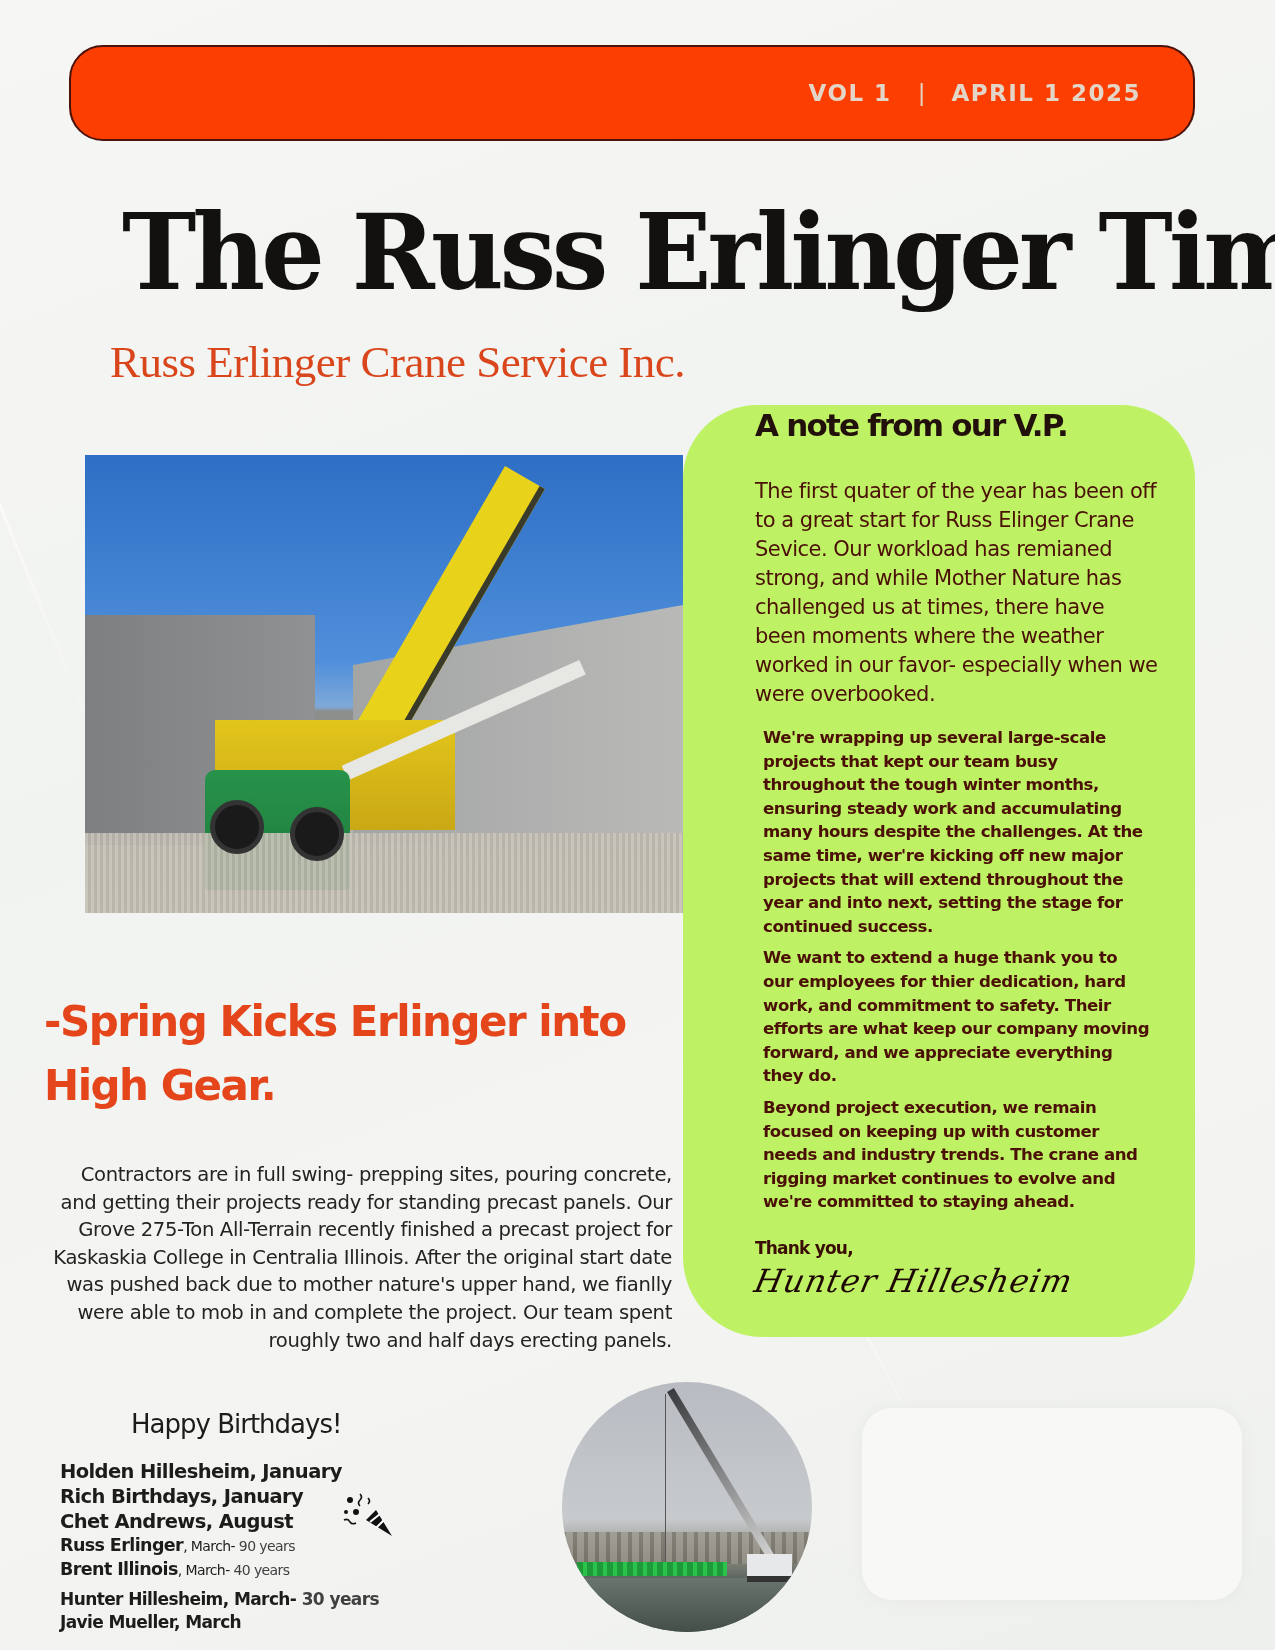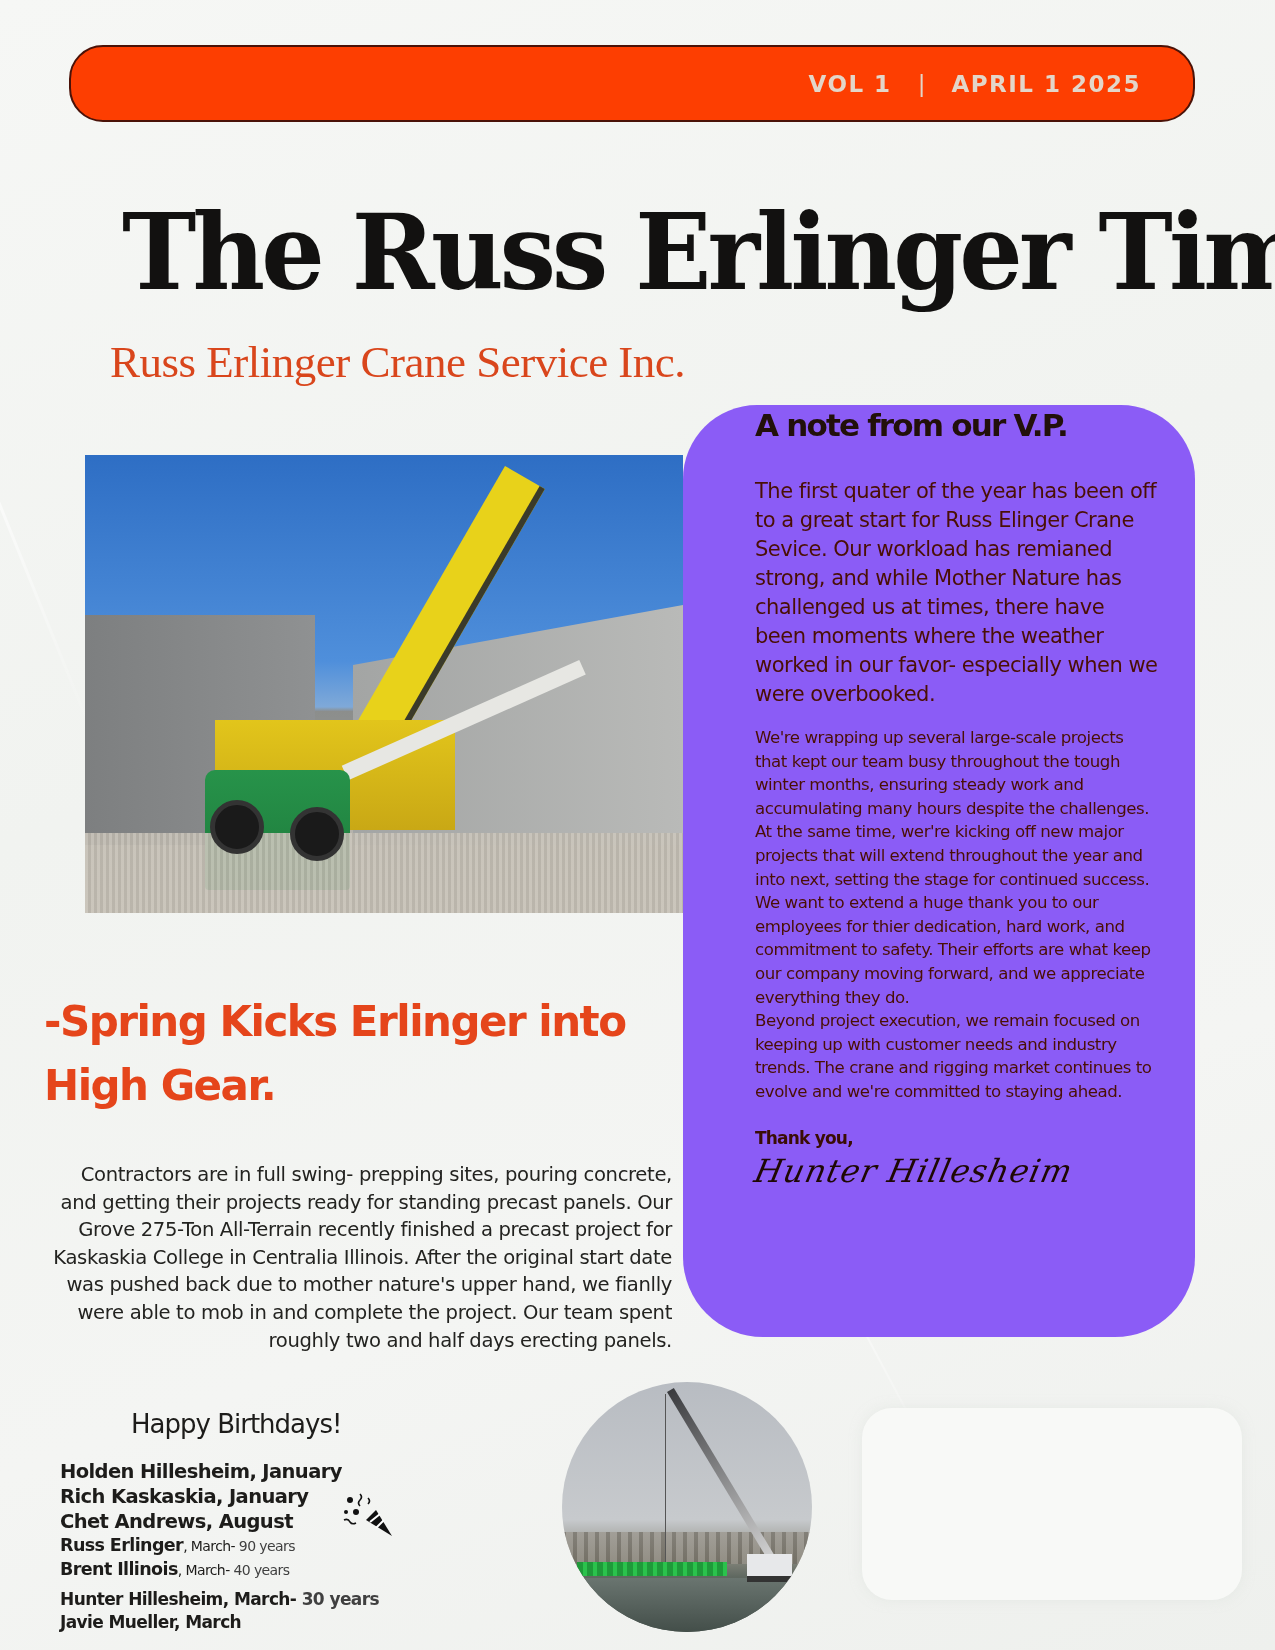--- a/index.html
+++ b/index.html
@@ -6,21 +6,21 @@
   body {
     width: 1275px; height: 1650px; position: relative; overflow: hidden;
     background: linear-gradient(160deg, #f6f7f5 0%, #f1f3f0 40%, #f4f5f3 70%, #eef0ed 100%);
     font-family: "DejaVu Sans", sans-serif;
   }
   .streak { position: absolute; pointer-events: none; }
   .streak1 { left: -40px; top: 60px; width: 3px; height: 700px; background: linear-gradient(#ffffff00, #ffffffcc, #ffffff00); transform: rotate(-22deg); }
   .streak2 { left: 820px; top: 1000px; width: 2px; height: 500px; background: linear-gradient(#ffffff00, #ffffffaa, #ffffff00); transform: rotate(-28deg); }
 
   .banner {
-    position: absolute; left: 69px; top: 45px; width: 1126px; height: 77px;
+    position: absolute; left: 69px; top: 45px; width: 1126px; height: 96px;
     background: #fd3e01; border: 2px solid #4a1208; border-radius: 34px; box-sizing: border-box;
     display: flex; align-items: center; justify-content: flex-end; padding-right: 52px;
   }
   .banner-text { color: #e3d6c9; font-family: "DejaVu Sans", sans-serif; font-weight: bold; font-size: 23px; letter-spacing: 1.5px; }
   .banner-sep { color: #e3d6c9; font-size: 23px; margin: 0 26px; }
 
   .masthead {
     position: absolute; left: 122px; top: 178px; width: 1030px; height: 150px;
     font-family: "DejaVu Serif", serif; font-weight: bold; font-size: 104px; color: #121110;
     letter-spacing: -4px; white-space: nowrap; transform: scaleX(0.96); transform-origin: left center;
@@ -40,27 +40,27 @@
   .photo-main .wall-right { position:absolute; right:0; top:150px; width:330px; height:240px; background: linear-gradient(90deg,#a3a5a4,#b9bab8); clip-path: polygon(0 25%, 100% 0, 100% 100%, 0 100%); }
   .photo-main .boom { position:absolute; left:230px; top:-40px; width:40px; height:380px; background:#e8d21a; transform: rotate(30deg); transform-origin: bottom left; border-right:6px solid #3a3a2a; }
   .photo-main .crane-body { position:absolute; left:130px; top:265px; width:240px; height:110px; background: linear-gradient(#e2c51b,#c9a815); }
   .photo-main .lift { position:absolute; left:120px; top:315px; width:145px; height:120px; background: linear-gradient(#27934a,#1d7a3b); border-radius: 10px 10px 4px 4px; }
   .photo-main .lift-boom { position:absolute; left:260px; top:310px; width:260px; height:16px; background:#e7e7e3; transform: rotate(-24deg); transform-origin:left center; }
   .photo-main .ground { position:absolute; left:0; bottom:0; width:100%; height:80px; background: repeating-linear-gradient(90deg,#cbc6bc 0 3px,#b9b4aa 3px 6px); opacity:.9; }
   .photo-main .wheel { position:absolute; width:44px; height:44px; border-radius:50%; background:#1a1a1a; border:5px solid #333; }
 
   .vp-box {
     position: absolute; left: 683px; top: 405px; width: 512px; height: 932px;
-    background: #8b5cf6; border-radius: 74px 74px 80px 80px; box-sizing: border-box;
+    background: #bef264; border-radius: 74px 74px 80px 80px; box-sizing: border-box;
     padding: 0 36px 8px 72px;
   }
   .vp-title { margin: 2px 0 0 0; font-family: "DejaVu Sans", sans-serif; font-weight: bold; font-size: 31px; letter-spacing: -1.8px; color: #22100a; }
   .vp-lead { margin-top: 34px; font-family: "DejaVu Sans", sans-serif; font-size: 21px; line-height: 29px; color: #4a0f05; letter-spacing: -0.5px; }
   .vp-body { margin-top: 17px; font-family: "DejaVu Sans", sans-serif; font-size: 16.6px; line-height: 23.6px; color: #4a0f05; letter-spacing: -0.45px; }
-  .vp-body p { margin: 0; }
+  .vp-body p { margin: 8px; font-weight: bold; }
   .vp-thanks { margin-top: 24px; font-family: "DejaVu Sans", sans-serif; font-weight: bold; font-size: 17px; color: #3a0d05; letter-spacing: -0.8px; }
   .vp-sign { margin-top: 4px; font-family: "DejaVu Serif", serif; font-style: italic; font-size: 32px; color: #1e0804; letter-spacing: 1px; transform: skewX(-12deg); transform-origin: left; white-space: nowrap; }
 
   .headline {
     position: absolute; left: 44px; top: 990px; width: 640px;
     font-family: "DejaVu Sans", sans-serif; font-weight: bold; font-size: 42px; line-height: 64px;
     color: #e5451b; letter-spacing: -1.5px;
   }
   .article {
     position: absolute; left: 44px; top: 1161px; width: 628px;
@@ -135,21 +135,21 @@
 
 <div class="headline">-Spring Kicks Erlinger into High Gear.</div>
 <div class="article">Contractors are in full swing- prepping sites, pouring concrete, and getting their projects ready for standing precast panels. Our Grove 275-Ton All-Terrain recently finished a precast project for Kaskaskia College in Centralia Illinois. After the original start date was pushed back due to mother nature's upper hand, we fianlly were able to mob in and complete the project. Our team spent roughly two and half days erecting panels.</div>
 
 <div class="bday-title">Happy Birthdays!</div>
 <div class="bday-list">
   <div class="bday-item big">
     <span>Holden Hillesheim</span><span>, January</span>
   </div>
   <div class="bday-item big">
-    <span>Rich Kaskaskia</span><span>, January</span>
+    <span>Rich Birthdays</span><span>, January</span>
   </div>
   <div class="bday-item big">
     <span>Chet Andrews</span><span>, August</span>
   </div>
   <div class="bday-item mid">
     <span>Russ Erlinger</span><span class="month">, March- </span><span class="years">90 years</span>
   </div>
   <div class="bday-item mid">
     <span>Brent Illinois</span><span class="month">, March- </span><span class="years">40 years</span>
   </div>

